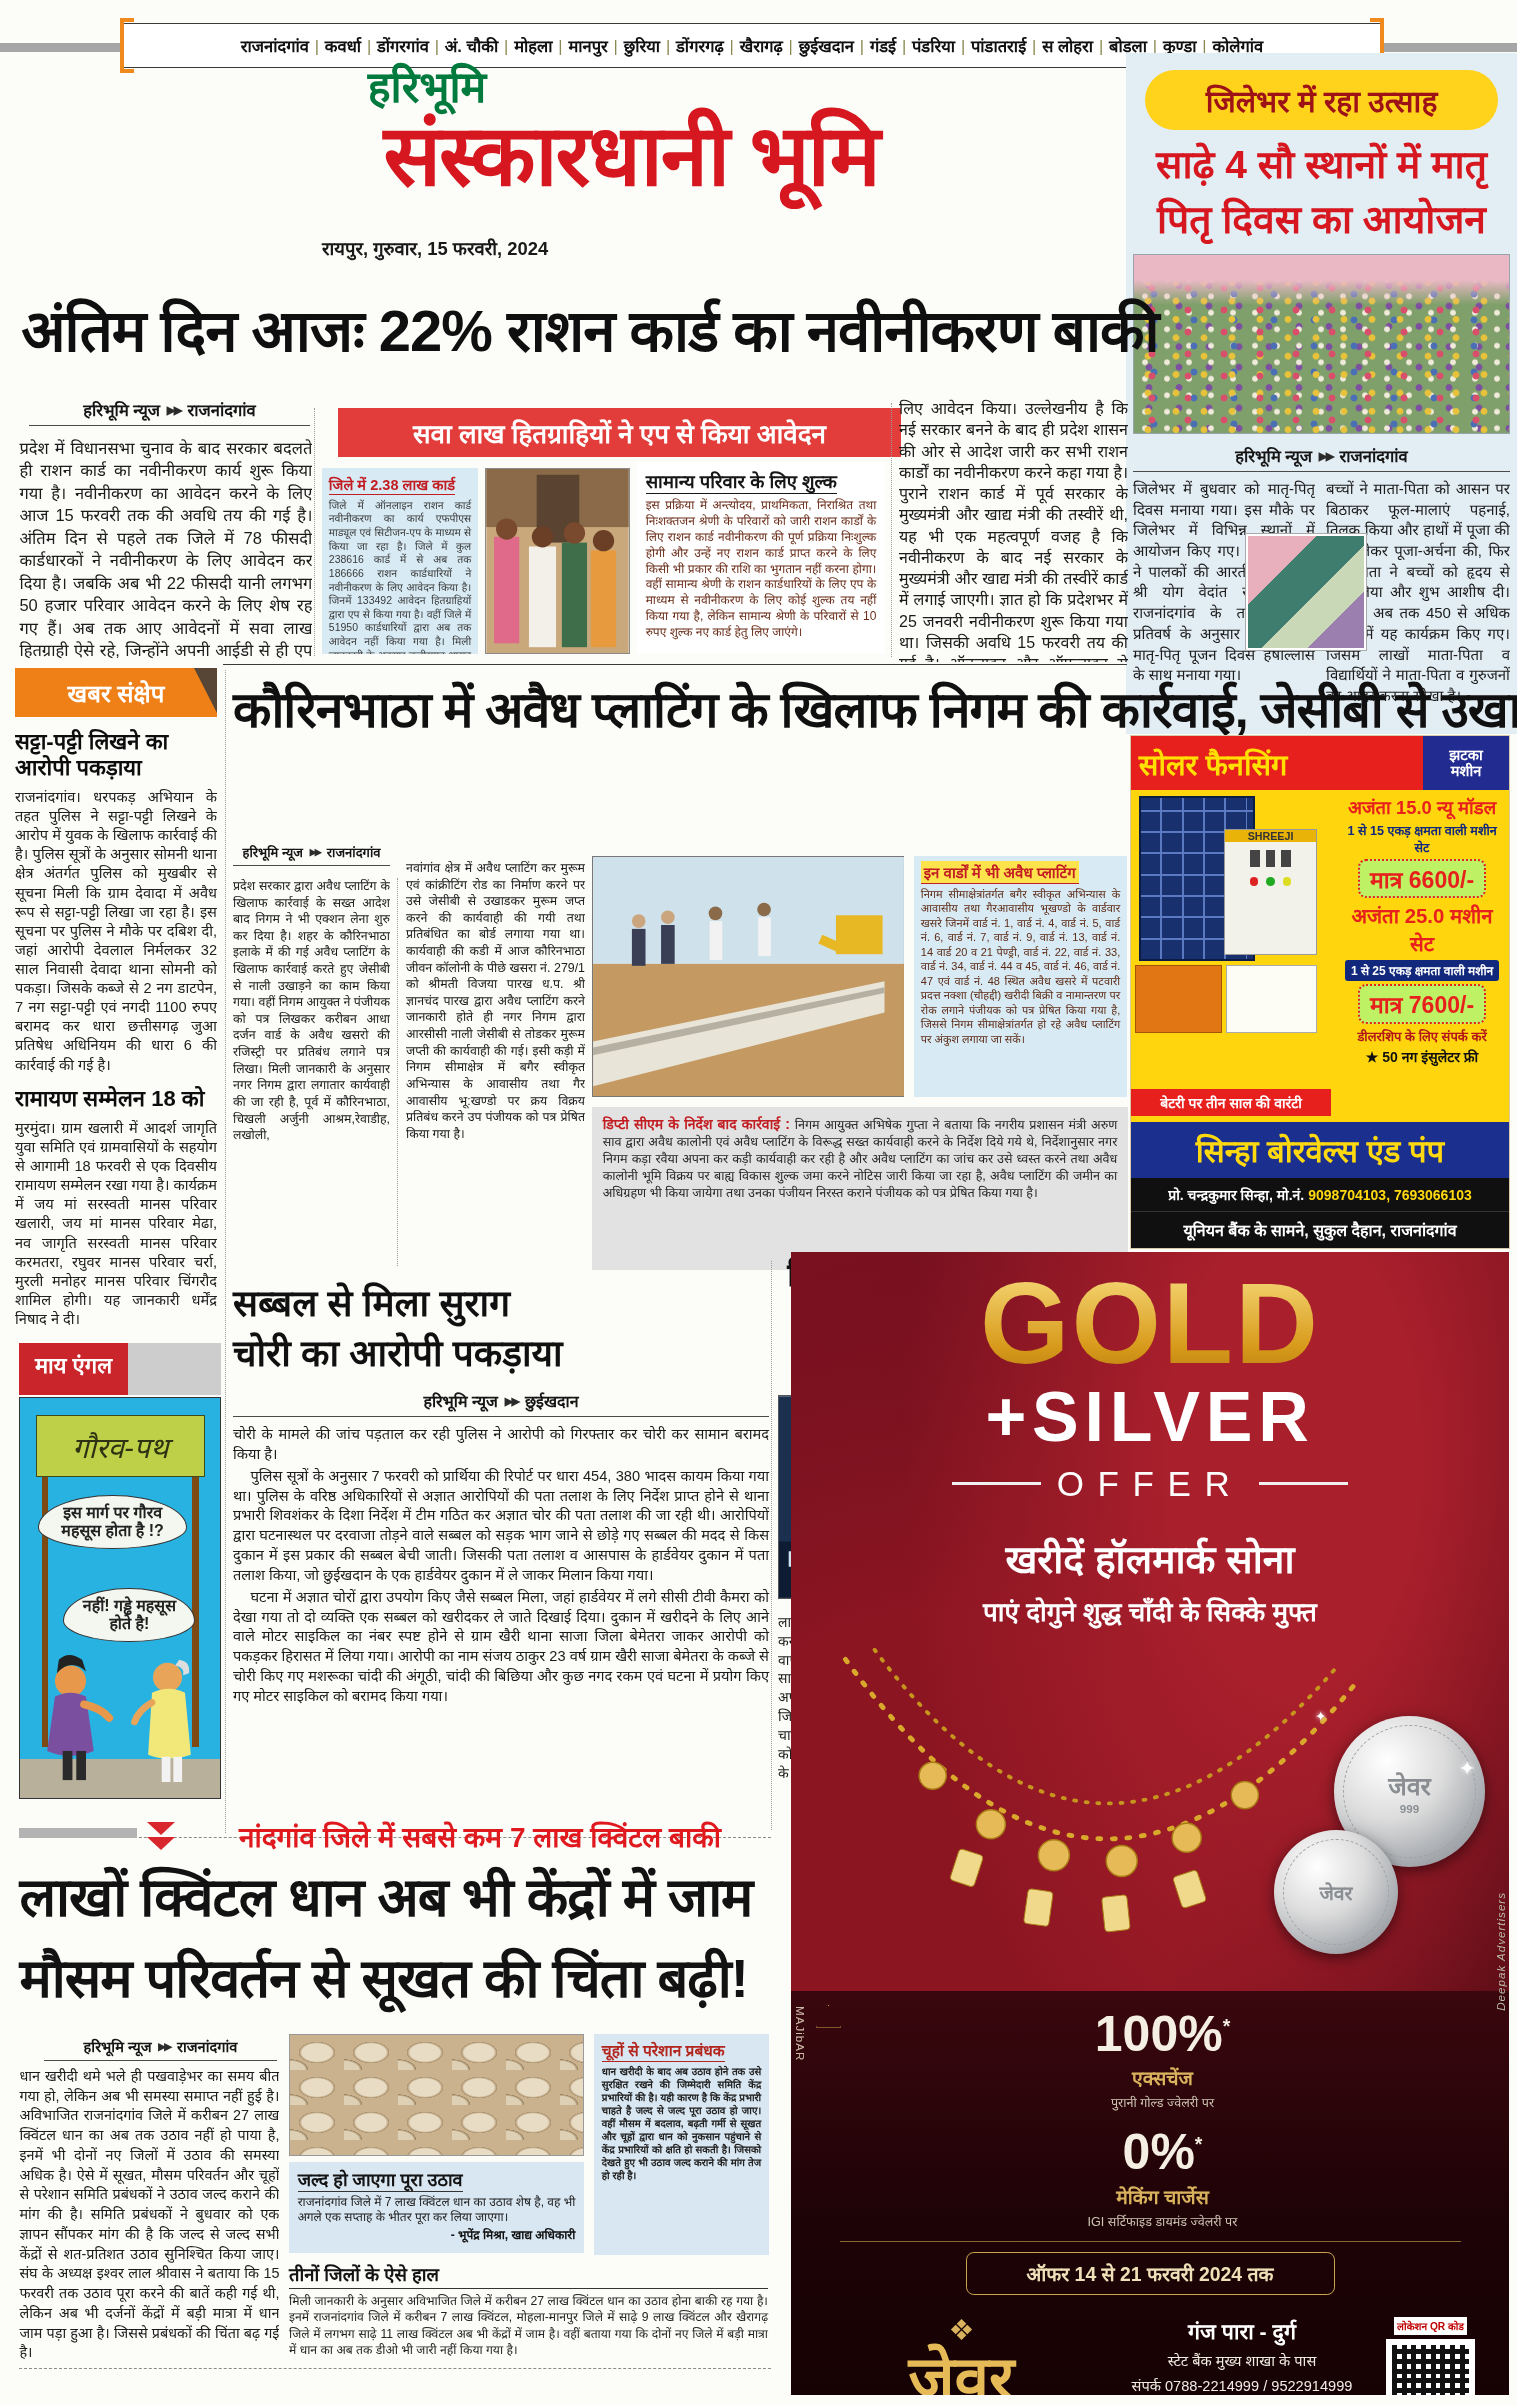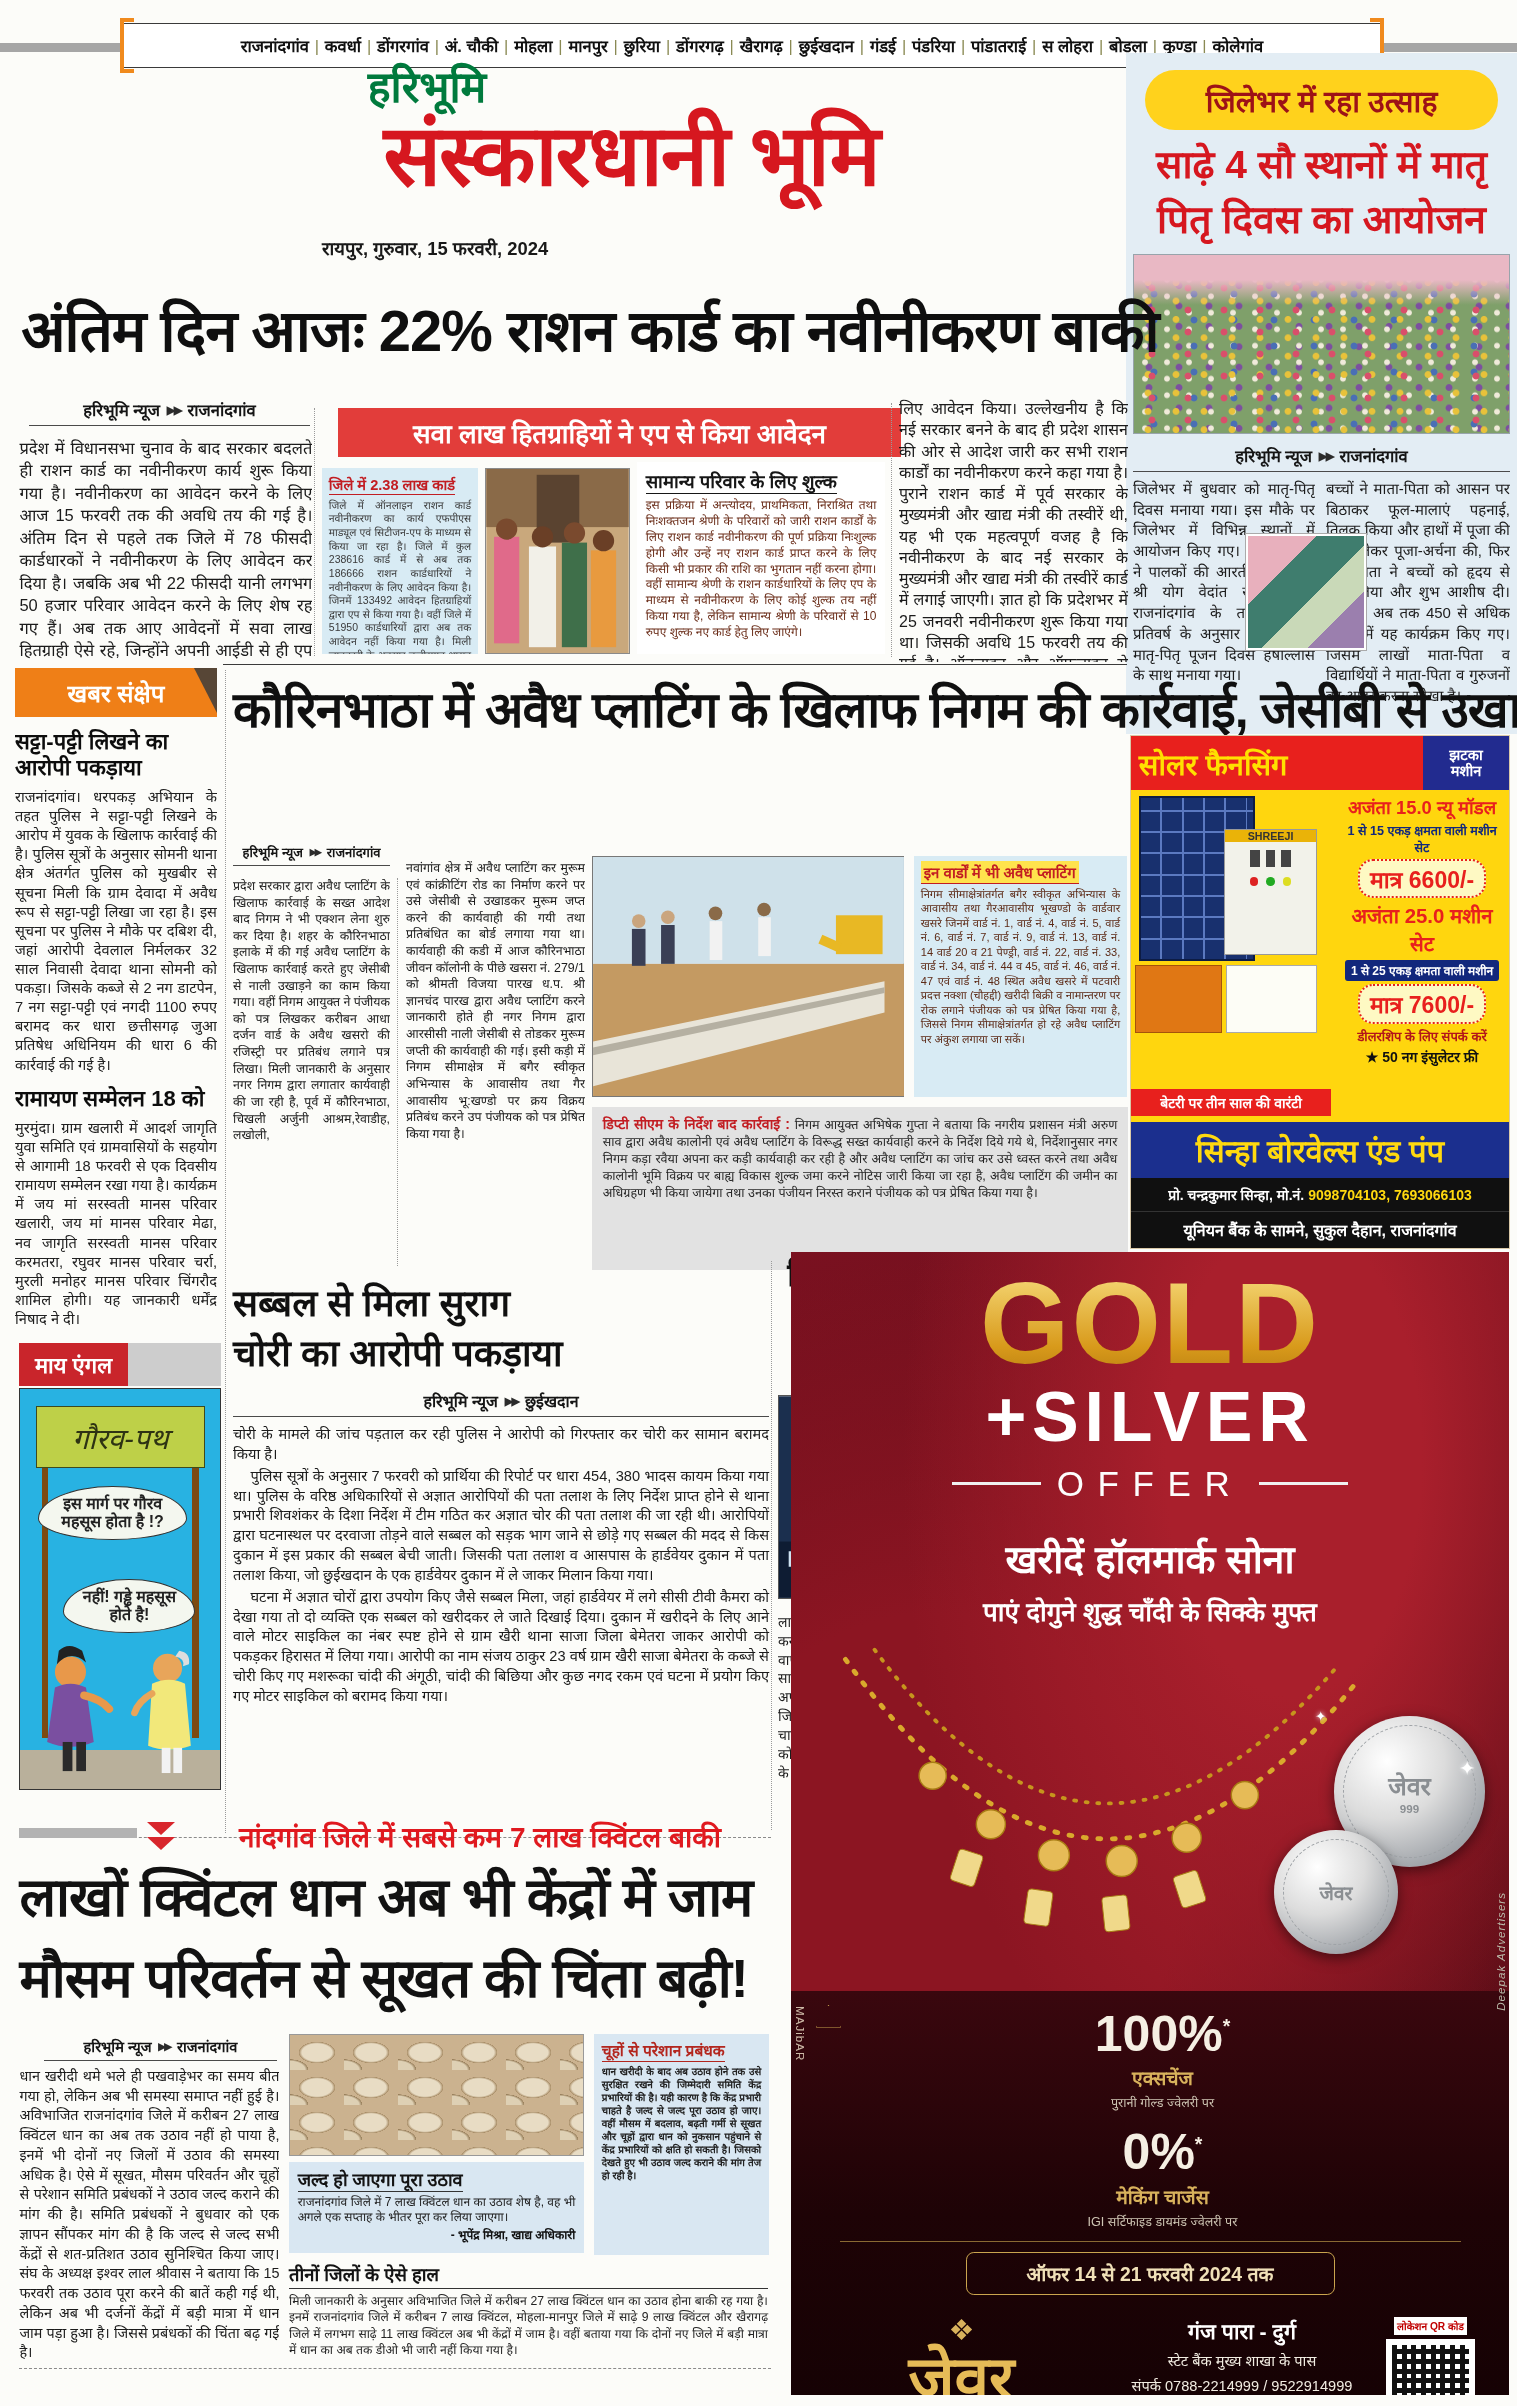--- a/index.html
+++ b/index.html
@@ -58,21 +58,21 @@
   .rule{border-top:1.9px solid #3b3b3b;}
   .dotv{border-left:1.9px dotted #9a9a9a;width:0;}
   .dashh{border-top:1.9px dashed #8a8a8a;height:0;}
   
   .sidebar{left:15px;top:668px;width:202px;height:671px;overflow:hidden;}
   .sb-header{position:relative;height:49px;background:#ef7f17;color:#fff;font-weight:800;font-size:24px;display:flex;align-items:center;justify-content:center;}
   .sb-header .notch{position:absolute;right:-1.9px;top:0;border-top:49px solid #3c3c3c;border-left:25px solid transparent;width:0;height:0;opacity:.85;}
   .sb-title{font-size:22px;font-weight:800;line-height:1.22;color:#0d0d0d;margin:11.6px 0 5.8px;}
   .sb-body{font-size:14.6px;line-height:1.31;color:#202020;}
   .cartoon-wrap{left:19.4px;top:1343px;width:202px;}
-  .cartoon-head-row{background:#cdcdcd;height:43px;display:flex;}
+  .cartoon-head-row{background:#cdcdcd;height:52px;display:flex;}
   .cartoon-head{background:#c9252b;color:#fff;font-weight:800;font-size:22px;padding:5.8px 15.5px;}
   .cartoon{position:relative;height:402px;border:1.9px solid #333;background:#28b2e2;margin-top:1.9px;overflow:hidden;}
   .c-sign{position:absolute;left:15.5px;right:15.5px;top:17.5px;height:62px;background:#bed048;border:1.9px solid #3d4a1e;display:flex;align-items:center;justify-content:center;font-size:29px;font-style:italic;color:#2e3313;}
   .c-post{position:absolute;top:19.4px;width:6.8px;height:330px;background:#7c4a12;}
   .bubble{position:absolute;background:#f4f7ef;border:1.9px solid #333;border-radius:50% 50% 50% 50%/60% 60% 40% 40%;padding:7.8px 5.8px;font-weight:800;font-size:16px;text-align:center;line-height:1.15;color:#222;}
   .c-ground{position:absolute;left:0;right:0;bottom:0;height:39px;background:#b9b09b;}
   
   .plot{left:233px;top:670px;width:895px;height:602px;}
   .plot-headline{font-size:50px;font-weight:800;line-height:1.6;color:#101010;letter-spacing:-1px;white-space:nowrap;}
   .plot-byline{position:absolute;left:0;top:173px;width:157px;font-size:13px;}
@@ -132,21 +132,21 @@
   .machine .knobs i{width:9.7px;height:17.5px;background:#444;}
   .machine .dots{margin-top:9.7px;display:flex;justify-content:center;gap:7.8px;}
   .machine .dots i{width:8.7px;height:8.7px;border-radius:50%;}
   .obox{position:absolute;left:3.9px;top:175px;width:87px;height:68px;background:#e07714;border:1.9px solid #a5540a;}
   .wbox{position:absolute;left:95px;top:175px;width:91px;height:68px;background:#fdfdf6;border:1.9px solid #aaa;}
   .warranty{position:absolute;left:0;bottom:5.8px;right:3.9px;background:#e8201d;color:#fff;font-weight:800;font-size:14px;text-align:center;padding:3.9px 1.9px;}
   .solar-right{width:46%;display:flex;flex-direction:column;align-items:center;text-align:center;padding:3.9px 3.9px 0;gap:2.9px;}
   .s-red-big{color:#e8201d;font-weight:800;font-size:18.4px;}
   .s-blue{color:#12287c;font-weight:800;font-size:12.6px;}
   .s-bluebar{background:#12287c;color:#fff;font-weight:800;font-size:12px;padding:1.9px 5.8px;border-radius:2.9px;}
-  .price{background:#fef9c3;border:2.9px dotted #e8201d;border-radius:15px;color:#e8201d;font-weight:800;font-size:23px;padding:1.9px 9.7px;}
+  .price{background:#bef264;border:2.9px dotted #e8201d;border-radius:8px;color:#e8201d;font-weight:800;font-size:23px;padding:1.9px 9.7px;}
   .s-dealer{color:#b3151a;font-weight:800;font-size:13px;}
   .s-free{color:#111;font-weight:800;font-size:14px;}
   .solar-foot1{height:56px;background:#1b2f8e;display:flex;align-items:center;justify-content:center;color:#ffd90f;font-weight:800;font-size:31px;}
   .solar-foot2{height:33px;background:#101010;display:flex;align-items:center;justify-content:center;gap:4px;font-size:14px;color:#fff;font-weight:bold;}
   .solar-foot2 .num{color:#ffd90f;}
   .solar-foot3{height:37px;background:#101010;border-top:1px solid #333;display:flex;align-items:center;justify-content:center;color:#fff;font-weight:800;font-size:16px;}
   
   .gold{left:791px;top:1252px;width:718px;height:1143px;overflow:hidden;position:absolute;
     background:radial-gradient(ellipse at 70% 18%,#a91f2c 0 18%,transparent 55%),radial-gradient(ellipse at 20% 55%,#8c1522 0 30%,transparent 70%),linear-gradient(160deg,#7a1120 0%,#5a0c16 55%,#470a12 100%);}
   .gold-title{margin-top:13.6px;text-align:center;font-size:115px;font-weight:800;letter-spacing:1.9px;

